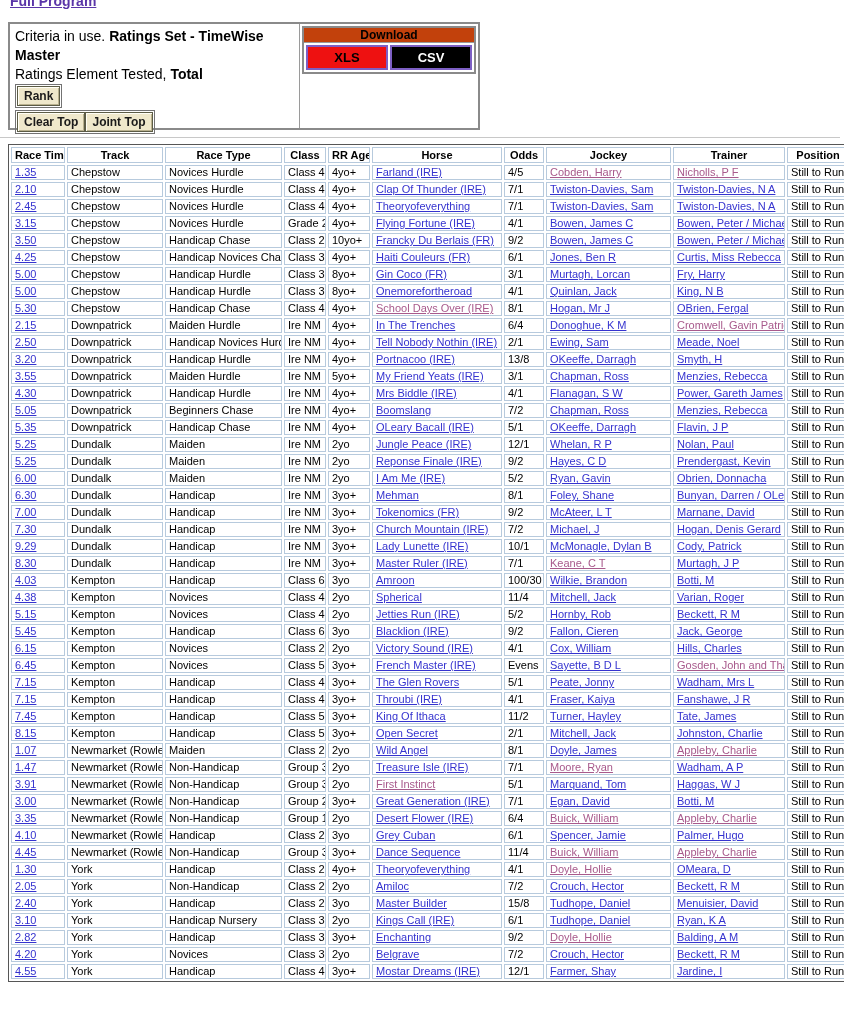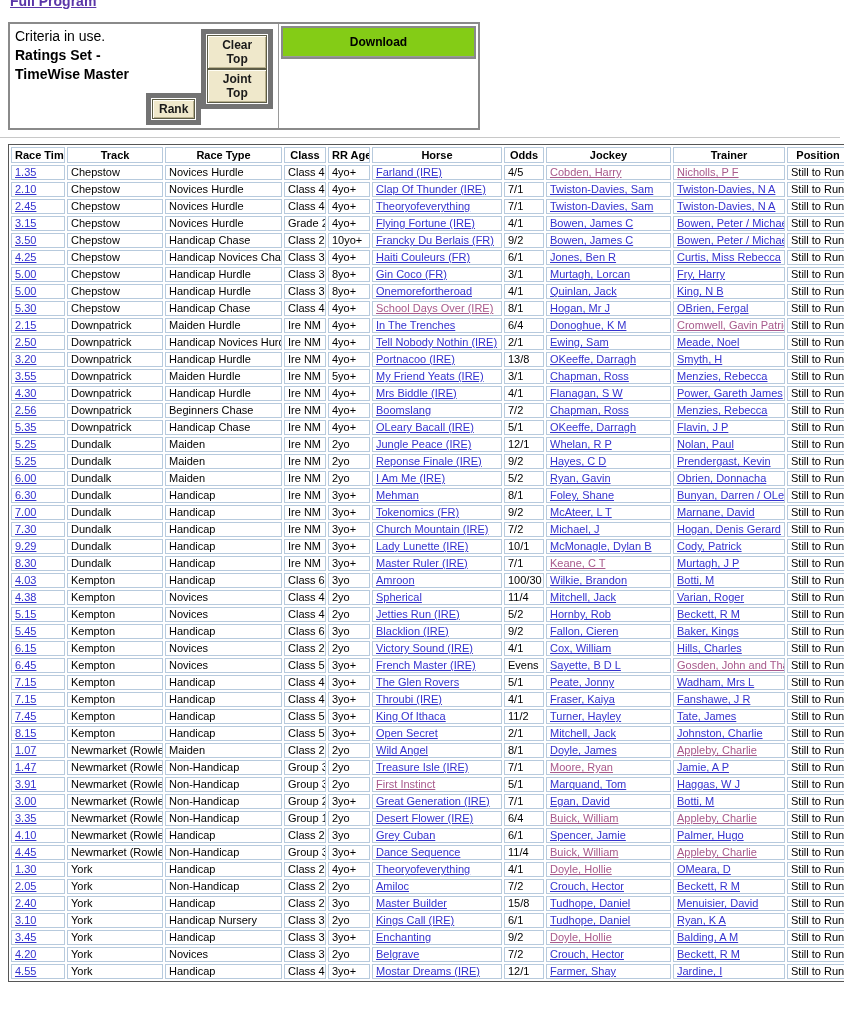--- a/index.html
+++ b/index.html
@@ -6,34 +6,34 @@
     font-family:"Liberation Sans",sans-serif;font-size:11px;}
   body{width:844px;position:relative;overflow-x:hidden;}
   a{text-decoration:underline;color:#3533cf;cursor:pointer;}
   a.visited{color:#a85a8c;}
 
   .top-link{position:absolute;top:-7px;left:10px;font-size:14px;font-weight:bold;
     color:#5a35a8;text-decoration:underline;}
 
   .criteria-wrap{margin:22px 0 0 8px;width:472px;border:2px solid #8a8a8a;
     display:flex;box-sizing:border-box;height:108px;background:#fff;}
-  .criteria-cell{width:269px;box-sizing:border-box;border-right:1px solid #9a9a9a;
-    padding:3px 5px;display:flex;flex-direction:row;}
+  .criteria-cell{width:290px;box-sizing:border-box;border-right:1px solid #9a9a9a;
+    padding:3px 5px;display:flex;flex-direction:column;}
   .criteria-text{font-size:14px;line-height:19px;}
-  .btn-row{display:inline-block;border:5px solid #737373;padding:1px;margin-top:2px;
+  .btn-row{display:inline-block;border:1px solid #737373;padding:1px;margin-top:2px;
     align-self:flex-start;}
   .btn-row.first{margin-top:auto;}
   .btn{display:inline-block;background:#efe8cb;border:1px solid #5c5c46;
     box-shadow:inset 1px 1px 0 #fffef5, inset -1px -1px 0 #b9b18e;
     font-weight:bold;font-size:12px;padding:2px 6px;color:#1a1a1a;cursor:pointer;
     font-family:"Liberation Sans",sans-serif;}
   .download-cell{flex:1;padding:2px;}
   .download-table{border:2px solid #8a8a8a;}
-  .download-header{background:#84cc16;border-bottom:1px solid #9a9a9a;
-    font-weight:bold;font-size:12px;text-align:center;padding:7px 0;color:#000;}
+  .download-header{background:#c2410c;border-bottom:1px solid #9a9a9a;
+    font-weight:bold;font-size:12px;text-align:center;padding:0 0;color:#000;}
   .dl-buttons{display:flex;padding:2px;gap:2px;}
   .dl-btn{flex:1;text-align:center;font-weight:bold;font-size:13px;
     padding:3px 0;border:2px solid #7d5fc4;text-decoration:none;display:block;}
   .dl-xls{background:#ee1111;color:#000;}
   .dl-csv{background:#000;color:#fff;}
 
   hr.sep{border:none;border-top:1px solid #c8c8c8;margin:7px 0 6px 0;width:840px;}
 
   table.race{border-collapse:separate;border-spacing:2px;margin-left:8px;
     border:1px solid #565656;table-layout:fixed;width:828px;background:#fff;}
@@ -47,30 +47,35 @@
   col.c-pos{width:62px;}
 </style>
 </head>
 <body>
 
 <a class="top-link">Full Program</a>
 
 <div class="criteria-wrap">
   <div class="criteria-cell">
     <div class="criteria-text"><span>Criteria in use. </span><b>Ratings Set - TimeWise Master</b></div>
+    <div class="criteria-text"><span>Ratings Element Tested, </span><b>Total</b></div>
     <div class="btn-row first">
       <button class="btn">Rank</button>
     </div>
     <div class="btn-row">
       <button class="btn">Clear Top</button><button class="btn">Joint Top</button>
     </div>
   </div>
   <div class="download-cell">
     <div class="download-table">
       <div class="download-header">Download</div>
+      <div class="dl-buttons">
+        <a class="dl-btn dl-xls">XLS</a>
+        <a class="dl-btn dl-csv">CSV</a>
+      </div>
     </div>
   </div>
 </div>
 
 <hr class="sep">
 
 <table class="race">
   <colgroup>
     <col class="c-time">
       <col class="c-track">
@@ -260,21 +265,21 @@
         <td>Handicap Hurdle</td>
         <td>Ire NM</td>
         <td>4yo+</td>
         <td><a>Mrs Biddle (IRE)</a></td>
         <td>4/1</td>
         <td><a>Flanagan, S W</a></td>
         <td><a>Power, Gareth James</a></td>
         <td>Still to Run</td>
       </tr>
       <tr>
-        <td><a>2.56</a></td>
+        <td><a>5.05</a></td>
         <td>Downpatrick</td>
         <td>Beginners Chase</td>
         <td>Ire NM</td>
         <td>4yo+</td>
         <td><a>Boomslang</a></td>
         <td>7/2</td>
         <td><a>Chapman, Ross</a></td>
         <td><a>Menzies, Rebecca</a></td>
         <td>Still to Run</td>
       </tr>
@@ -424,21 +429,21 @@
       </tr>
       <tr>
         <td><a>5.45</a></td>
         <td>Kempton</td>
         <td>Handicap</td>
         <td>Class 6</td>
         <td>3yo</td>
         <td><a>Blacklion (IRE)</a></td>
         <td>9/2</td>
         <td><a>Fallon, Cieren</a></td>
-        <td><a>Baker, Kings</a></td>
+        <td><a>Jack, George</a></td>
         <td>Still to Run</td>
       </tr>
       <tr>
         <td><a>6.15</a></td>
         <td>Kempton</td>
         <td>Novices</td>
         <td>Class 2</td>
         <td>2yo</td>
         <td><a>Victory Sound (IRE)</a></td>
         <td>4/1</td>
@@ -520,21 +525,21 @@
       </tr>
       <tr>
         <td><a>1.47</a></td>
         <td>Newmarket (Rowley)</td>
         <td>Non-Handicap</td>
         <td>Group 3</td>
         <td>2yo</td>
         <td><a>Treasure Isle (IRE)</a></td>
         <td>7/1</td>
         <td><a class="visited">Moore, Ryan</a></td>
-        <td><a>Jamie, A P</a></td>
+        <td><a>Wadham, A P</a></td>
         <td>Still to Run</td>
       </tr>
       <tr>
         <td><a>3.91</a></td>
         <td>Newmarket (Rowley)</td>
         <td>Non-Handicap</td>
         <td>Group 3</td>
         <td>2yo</td>
         <td><a class="visited">First Instinct</a></td>
         <td>5/1</td>
@@ -632,21 +637,21 @@
         <td>Handicap Nursery</td>
         <td>Class 3</td>
         <td>2yo</td>
         <td><a>Kings Call (IRE)</a></td>
         <td>6/1</td>
         <td><a>Tudhope, Daniel</a></td>
         <td><a>Ryan, K A</a></td>
         <td>Still to Run</td>
       </tr>
       <tr>
-        <td><a>3.45</a></td>
+        <td><a>2.82</a></td>
         <td>York</td>
         <td>Handicap</td>
         <td>Class 3</td>
         <td>3yo+</td>
         <td><a>Enchanting</a></td>
         <td>9/2</td>
         <td><a class="visited">Doyle, Hollie</a></td>
         <td><a>Balding, A M</a></td>
         <td>Still to Run</td>
       </tr>

